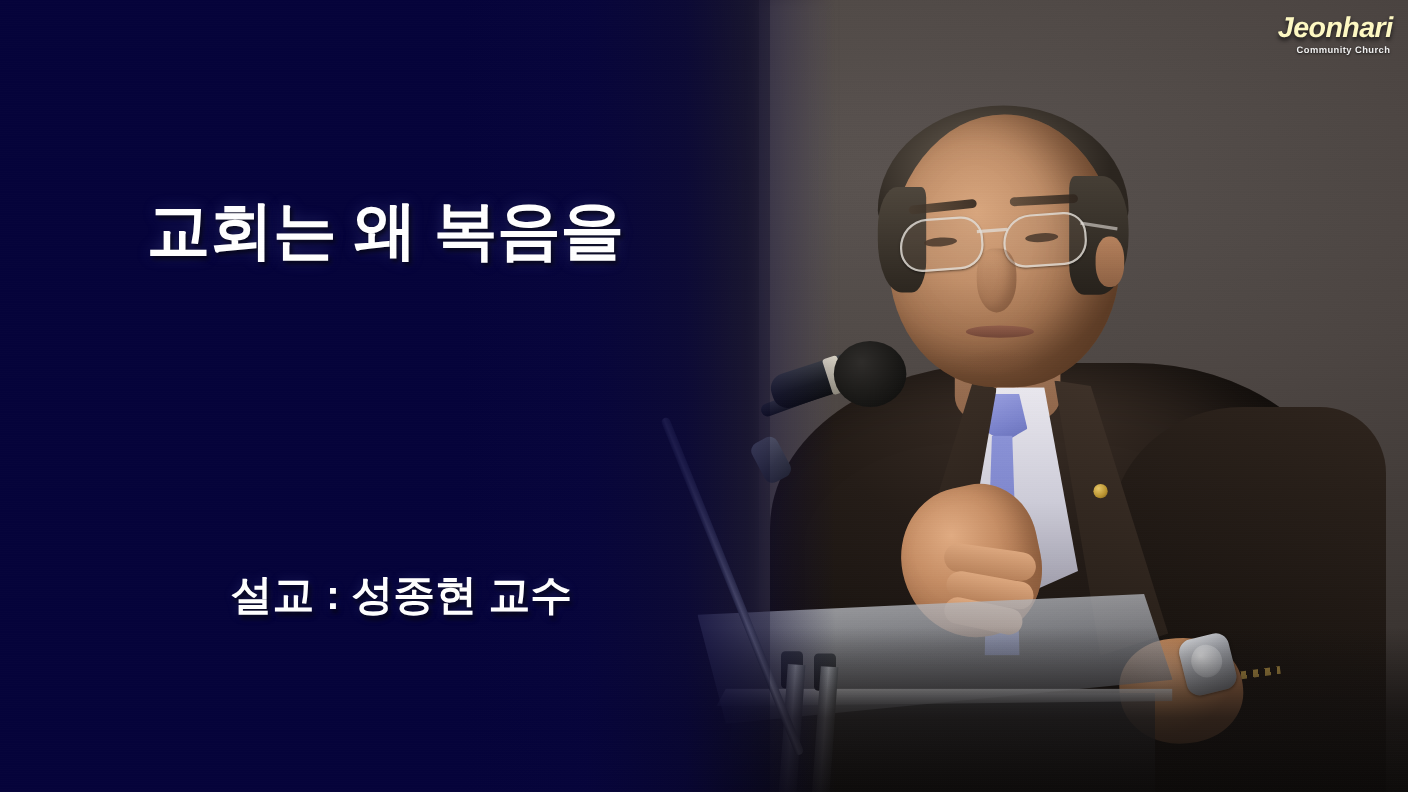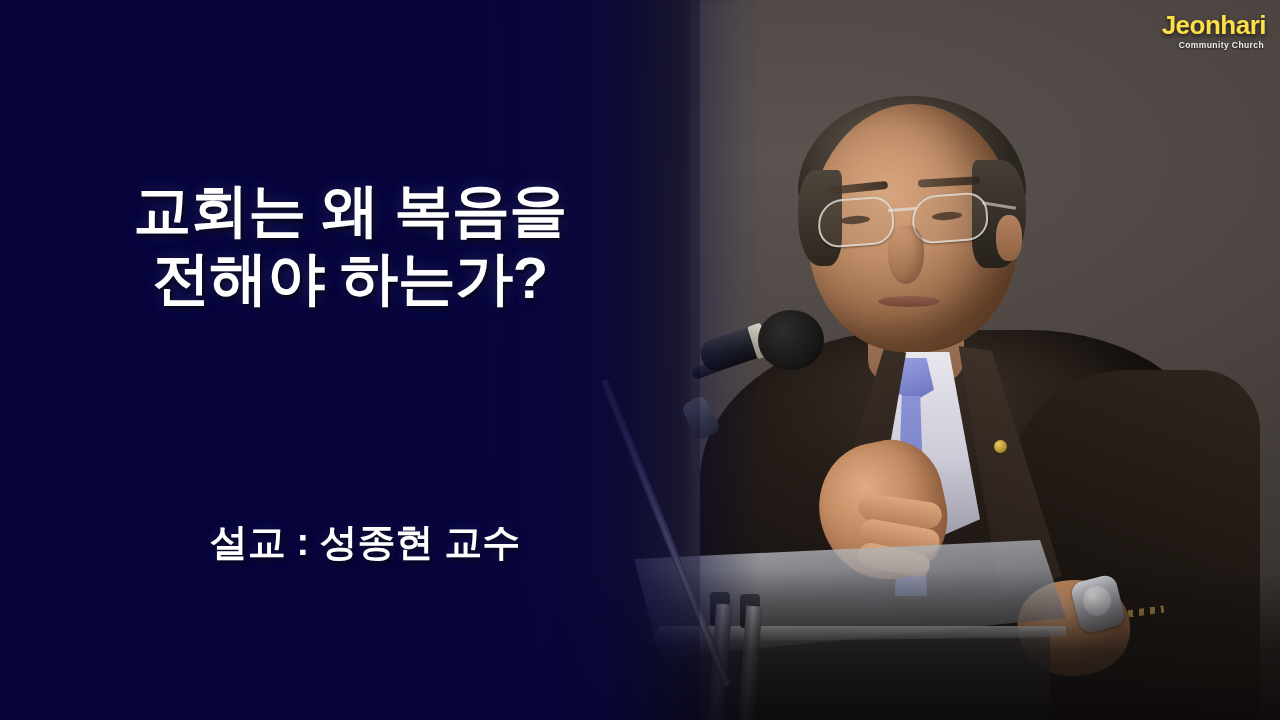--- a/index.html
+++ b/index.html
@@ -389,23 +389,24 @@
 
   
   .logo {
     position: absolute;
     right: 14px; top: 12px;
     text-align: right;
     line-height: 1;
     user-select: none;
   }
   .logo-word {
-    color: #fde047;
+    color: #fef9c3;
     font-size: 26px;
     font-weight: 700;
+    font-style: italic;
     letter-spacing: -0.5px;
     text-shadow: 0 2px 4px rgba(0,0,0,.65);
   }
   .logo-sub {
     color: #f0f0f0;
     font-size: 8.5px;
     font-weight: 700;
     letter-spacing: 0.4px;
     margin-top: 3px;
     margin-right: 2px;
@@ -487,21 +488,20 @@
     <div class="mic-head"></div>
 
     <div class="floor"></div>
   </div>
 
   <div class="navy-tint"></div>
   <div class="navy-overlay"></div>
 
   <div class="title-block">
     <div class="title-line">교회는 왜 복음을</div>
-    <div class="title-line">전해야 하는가?</div>
   </div>
 
   <div class="speaker-block">
     <div class="speaker-line">설교 : 성종현 교수</div>
   </div>
 
   <div class="logo">
     <div class="logo-word">Jeonhari</div>
     <div class="logo-sub">Community Church</div>
   </div>

